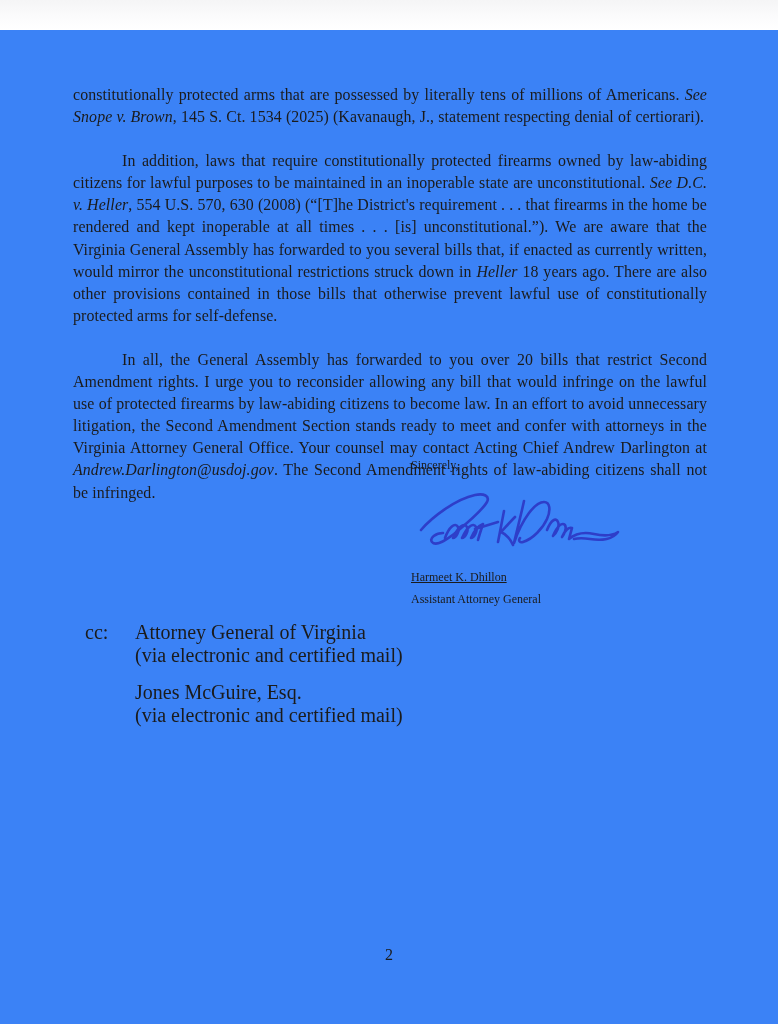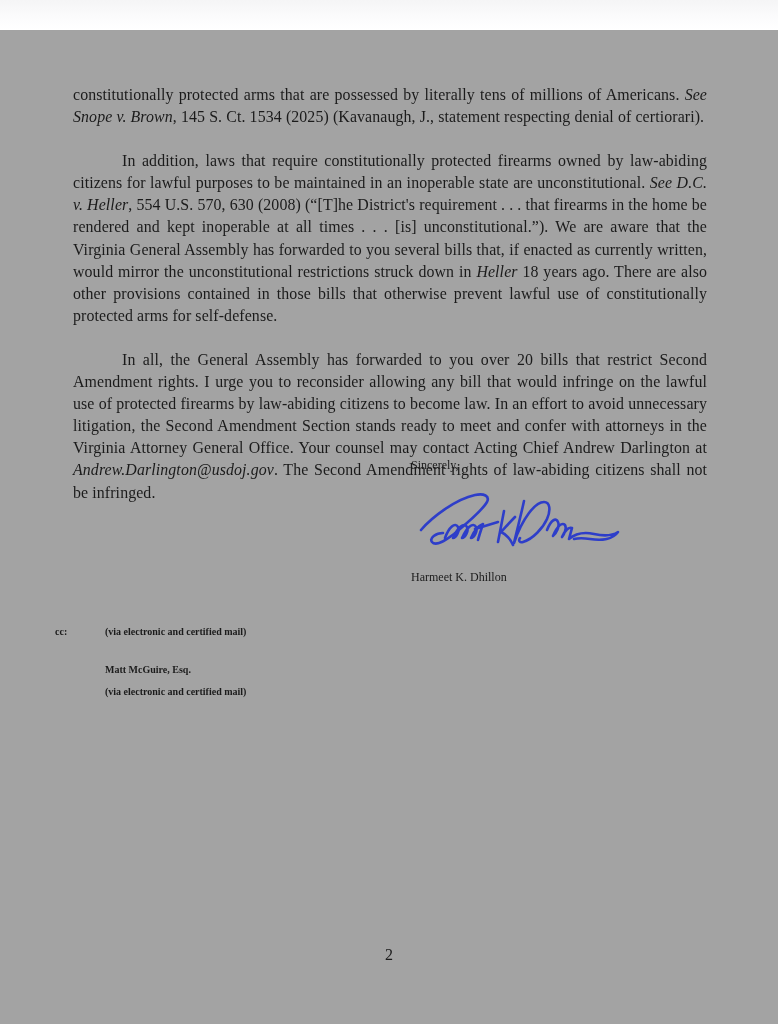--- a/index.html
+++ b/index.html
@@ -6,21 +6,21 @@
   html, body { background: #ffffff; }
   body {
     width: 778px; height: 1024px;
     font-family: "Liberation Serif", serif;
     color: #1b1b1b;
     position: relative;
     overflow: hidden;
   }
   .page {
     position: absolute; inset: 0;
-    background: #a3a3a3;
+    background: #3b82f6;
   }
   .scan-shadow {
     position: absolute; top: 0; left: 0; right: 0; height: 30px;
     background: linear-gradient(180deg, #f5f5f6 0%, #fbfbfc 55%, #ffffff 100%);
     pointer-events: none;
   }
   .letter-body {
     position: absolute; left: 73px; top: 84px; width: 634px;
   }
   .letter-body p {
@@ -38,26 +38,25 @@
   .sig {
     display: block;
     margin: 13px 0 5px 7px;
   }
   .sig path {
     fill: none;
     stroke-width: 2.6;
     stroke-linecap: round;
     stroke-linejoin: round;
   }
-  .signer-name { margin-top: 3px; }
+  .signer-name { margin-top: 3px; text-decoration: underline; }
   .cc-block {
-    position: absolute; left: 55px; top: 621px;
-    font-size: 10px; line-height: 22.5px;
+    position: absolute; left: 85px; top: 621px;
+    font-size: 20px; line-height: 22.5px;
     display: flex;
-    font-weight: bold;
   }
   .cc-label-col { width: 50px; flex: 0 0 50px; }
   .cc-recipient { margin-bottom: 15px; }
   .page-number {
     position: absolute; top: 946px; left: 0; width: 778px;
     text-align: center;
     font-size: 16px;
   }
 </style>
 </head>
@@ -78,29 +77,31 @@
       <g fill="none" stroke="#2e3ec9">
         <path d="M3 41 C14 28 38 10 57 6 C66 4 72 7 69 13 C64 22 48 35 36 45 C28 51 18 58 14 53 C11 49 18 44 25 44"></path>
         <path d="M27 49 C31 38 37 33 40 38 C42 42 38 49 35 49 C40 38 46 33 49 38 C51 42 47 49 44 49 C49 38 55 33 58 38 C60 42 56 49 53 49 C56 42 60 37 65 35 C63 41 61 47 60 51"></path>
         <path d="M57 40 L80 33"></path>
         <path d="M86 22 C84 32 82 43 80 53 M97 28 C91 34 86 40 83 43 C88 45 93 51 95 56"></path>
         <path d="M106 12 C103 26 99 41 96 54 C104 30 117 13 126 13 C132 13 133 21 129 30 C125 39 115 50 105 53 C102 54 100 52 102 49"></path>
         <path d="M129 41 C133 31 138 28 140 33 C142 37 138 45 135 47 C139 37 144 33 147 36 C149 39 146 46 144 48 C147 41 151 38 154 39 L151 50 C158 44 167 43 176 45 C185 47 194 47 200 43 C195 50 184 52 172 50 C166 49 160 49 156 50"></path>
       </g>
     </svg>
     <div class="signer-name">Harmeet K. Dhillon</div>
+    <div>Assistant Attorney General</div>
   </div>
 
   <div class="cc-block">
     <div class="cc-label-col">cc:</div>
     <div class="cc-recipients">
       <div class="cc-recipient">
+        <div>Attorney General of Virginia</div>
         <div>(via electronic and certified mail)</div>
       </div>
       <div class="cc-recipient">
-        <div>Matt McGuire, Esq.</div>
+        <div>Jones McGuire, Esq.</div>
         <div>(via electronic and certified mail)</div>
       </div>
     </div>
   </div>
 
   <div class="page-number">2</div>
 </div>
 
 </body></html>

